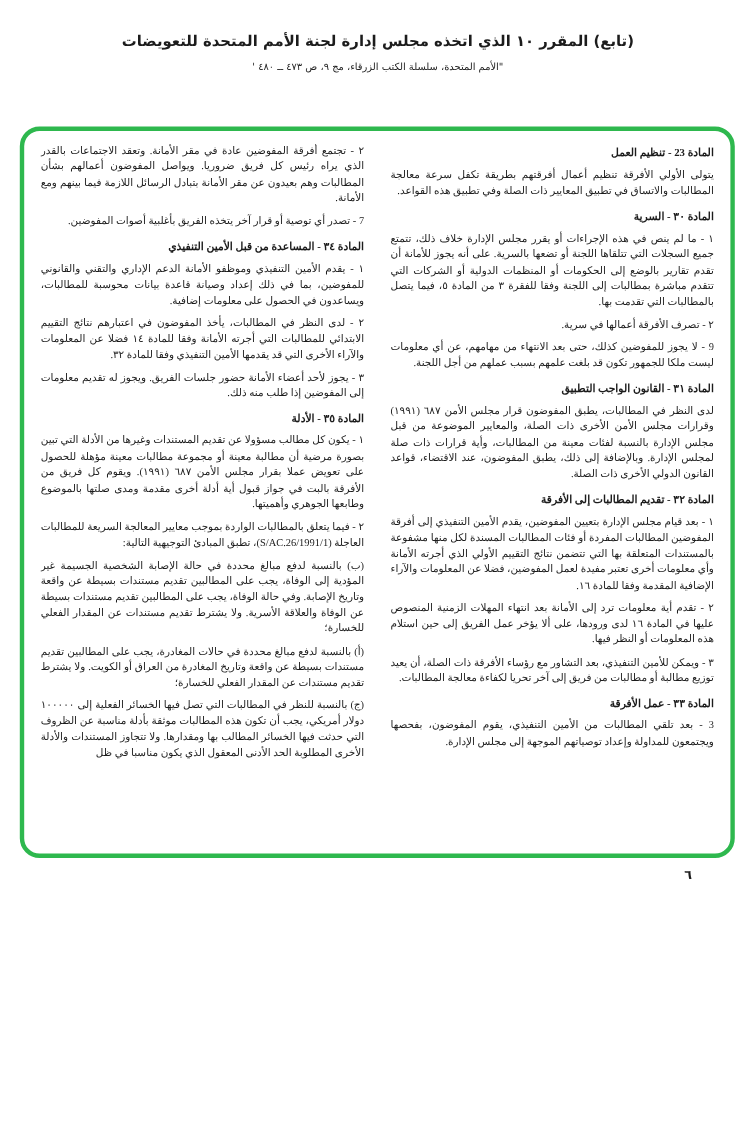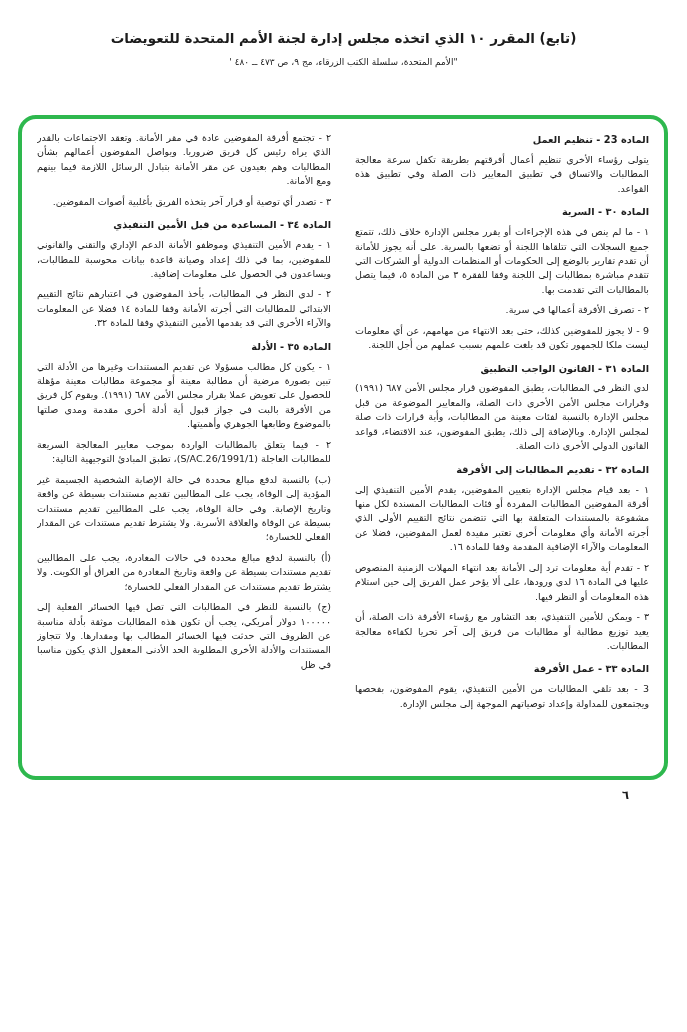--- a/index.html
+++ b/index.html
@@ -45,20 +45,21 @@
     display: flex;
     gap: 24px;
     height: 100%;
   }
   .col {
     flex: 1 1 0;
     text-align: justify;
     font-size: 9.5px;
     line-height: 1.52;
     overflow: hidden;
+    font-family: Liberation Serif, serif;
   }
   .col h3.heading {
     font-size: 9.8px;
     font-weight: bold;
     margin: 9px 0 5px 0;
     text-align: right;
   }
   .col h3.heading:first-child { margin-top: 2px; }
   .col p.paragraph {
     margin: 0 0 6px 0;
@@ -78,40 +79,41 @@
 
   <div class="doc-header">
     <div class="doc-title">(تابع) المقرر ١٠ الذي اتخذه مجلس إدارة لجنة الأمم المتحدة للتعويضات</div>
     <div class="doc-subtitle">"الأمم المتحدة، سلسلة الكتب الزرقاء، مج ٩، ص ٤٧٣ ــ ٤٨٠ '</div>
   </div>
 
   <div class="content-box">
     <div class="columns">
       <div class="col">
           <h3 class="heading">المادة 23 - تنظيم العمل</h3>
-          <p class="paragraph">يتولى رؤساء الأخرى تنظيم أعمال أفرقتهم بطريقة تكفل سرعة معالجة المطالبات والاتساق في تطبيق المعايير ذات الصلة وفي تطبيق هذه القواعد.</p>
+          <p class="paragraph">يتولى الأولي الأفرقة تنظيم أعمال أفرقتهم بطريقة تكفل سرعة معالجة المطالبات والاتساق في تطبيق المعايير ذات الصلة وفي تطبيق هذه القواعد.</p>
           <h3 class="heading">المادة ٣٠ - السرية</h3>
           <p class="paragraph">١ -  ما لم ينص في هذه الإجراءات أو يقرر مجلس الإدارة خلاف ذلك، تتمتع جميع السجلات التي تتلقاها اللجنة أو تضعها بالسرية. على أنه يجوز للأمانة أن تقدم تقارير بالوضع إلى الحكومات أو المنظمات الدولية أو الشركات التي تتقدم مباشرة بمطالبات إلى اللجنة وفقا للفقرة ٣ من المادة ٥، فيما يتصل بالمطالبات التي تقدمت بها.</p>
           <p class="paragraph">٢ -  تصرف الأفرقة أعمالها في سرية.</p>
           <p class="paragraph">9 -  لا يجوز للمفوضين كذلك، حتى بعد الانتهاء من مهامهم، عن أي معلومات ليست ملكا للجمهور تكون قد بلغت علمهم بسبب عملهم من أجل اللجنة.</p>
           <h3 class="heading">المادة ٣١ - القانون الواجب التطبيق</h3>
           <p class="paragraph">لدى النظر في المطالبات، يطبق المفوضون قرار مجلس الأمن ٦٨٧ (١٩٩١) وقرارات مجلس الأمن الأخرى ذات الصلة، والمعايير الموضوعة من قبل مجلس الإدارة بالنسبة لفئات معينة من المطالبات، وأية قرارات ذات صلة لمجلس الإدارة. وبالإضافة إلى ذلك، يطبق المفوضون، عند الاقتضاء، قواعد القانون الدولي الأخرى ذات الصلة.</p>
           <h3 class="heading">المادة ٣٢ - تقديم المطالبات إلى الأفرقة</h3>
           <p class="paragraph">١ -  بعد قيام مجلس الإدارة بتعيين المفوضين، يقدم الأمين التنفيذي إلى أفرقة المفوضين المطالبات المفردة أو فئات المطالبات المسندة لكل منها مشفوعة بالمستندات المتعلقة بها التي تتضمن نتائج التقييم الأولي الذي أجرته الأمانة وأي معلومات أخرى تعتبر مفيدة لعمل المفوضين، فضلا عن المعلومات والآراء الإضافية المقدمة وفقا للمادة ١٦.</p>
           <p class="paragraph">٢ -  تقدم أية معلومات ترد إلى الأمانة بعد انتهاء المهلات الزمنية المنصوص عليها في المادة ١٦ لدى ورودها، على ألا يؤخر عمل الفريق إلى حين استلام هذه المعلومات أو النظر فيها.</p>
           <p class="paragraph">٣ -  ويمكن للأمين التنفيذي، بعد التشاور مع رؤساء الأفرقة ذات الصلة، أن يعيد توزيع مطالبة أو مطالبات من فريق إلى آخر تحريا لكفاءة معالجة المطالبات.</p>
           <h3 class="heading">المادة ٣٣ - عمل الأفرقة</h3>
           <p class="paragraph">3 -  بعد تلقي المطالبات من الأمين التنفيذي، يقوم المفوضون، بفحصها ويجتمعون للمداولة وإعداد توصياتهم الموجهة إلى مجلس الإدارة.</p>
         </div>
       <div class="col">
           <p class="paragraph">٢ -  تجتمع أفرقة المفوضين عادة في مقر الأمانة. وتعقد الاجتماعات بالقدر الذي يراه رئيس كل فريق ضروريا. ويواصل المفوضون أعمالهم بشأن المطالبات وهم بعيدون عن مقر الأمانة بتبادل الرسائل اللازمة فيما بينهم ومع الأمانة.</p>
-          <p class="paragraph">٣ -  تصدر أي توصية أو قرار آخر يتخذه الفريق بأغلبية أصوات المفوضين.</p>
+          <p class="paragraph">7 -  تصدر أي توصية أو قرار آخر يتخذه الفريق بأغلبية أصوات المفوضين.</p>
           <h3 class="heading">المادة ٣٤ - المساعدة من قبل الأمين التنفيذي</h3>
           <p class="paragraph">١ -  يقدم الأمين التنفيذي وموظفو الأمانة الدعم الإداري والتقني والقانوني للمفوضين، بما في ذلك إعداد وصيانة قاعدة بيانات محوسبة للمطالبات، ويساعدون في الحصول على معلومات إضافية.</p>
           <p class="paragraph">٢ -  لدى النظر في المطالبات، يأخذ المفوضون في اعتبارهم نتائج التقييم الابتدائي للمطالبات التي أجرته الأمانة وفقا للمادة ١٤ فضلا عن المعلومات والآراء الأخرى التي قد يقدمها الأمين التنفيذي وفقا للمادة ٣٢.</p>
+          <p class="paragraph">٣ -  يجوز لأحد أعضاء الأمانة حضور جلسات الفريق. ويجوز له تقديم معلومات إلى المفوضين إذا طلب منه ذلك.</p>
           <h3 class="heading">المادة ٣٥ - الأدلة</h3>
           <p class="paragraph">١ -  يكون كل مطالب مسؤولا عن تقديم المستندات وغيرها من الأدلة التي تبين بصورة مرضية أن مطالبة معينة أو مجموعة مطالبات معينة مؤهلة للحصول على تعويض عملا بقرار مجلس الأمن ٦٨٧ (١٩٩١). ويقوم كل فريق من الأفرقة بالبت في جواز قبول أية أدلة أخرى مقدمة ومدى صلتها بالموضوع وطابعها الجوهري وأهميتها.</p>
           <p class="paragraph">٢ -  فيما يتعلق بالمطالبات الواردة بموجب معايير المعالجة السريعة للمطالبات العاجلة (S/AC.26/1991/1)، تطبق المبادئ التوجيهية التالية:</p>
           <p class="paragraph">(ب)  بالنسبة لدفع مبالغ محددة في حالة الإصابة الشخصية الجسيمة غير المؤدية إلى الوفاة، يجب على المطالبين تقديم مستندات بسيطة عن واقعة وتاريخ الإصابة. وفي حالة الوفاة، يجب على المطالبين تقديم مستندات بسيطة عن الوفاة والعلاقة الأسرية. ولا يشترط تقديم مستندات عن المقدار الفعلي للخسارة؛</p>
           <p class="paragraph">(أ)  بالنسبة لدفع مبالغ محددة في حالات المغادرة، يجب على المطالبين تقديم مستندات بسيطة عن واقعة وتاريخ المغادرة من العراق أو الكويت. ولا يشترط تقديم مستندات عن المقدار الفعلي للخسارة؛</p>
           <p class="paragraph">(ج)  بالنسبة للنظر في المطالبات التي تصل فيها الخسائر الفعلية إلى ١٠٠٠٠٠ دولار أمريكي، يجب أن تكون هذه المطالبات موثقة بأدلة مناسبة عن الظروف التي حدثت فيها الخسائر المطالب بها ومقدارها. ولا تتجاوز المستندات والأدلة الأخرى المطلوبة الحد الأدنى المعقول الذي يكون مناسبا في ظل</p>
         </div>
     </div>
   </div>
 

